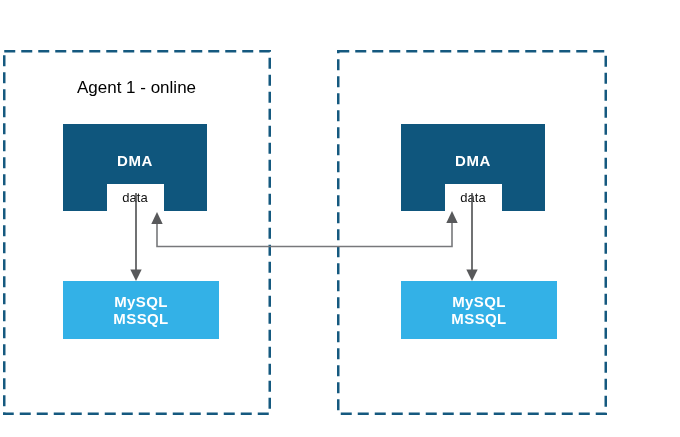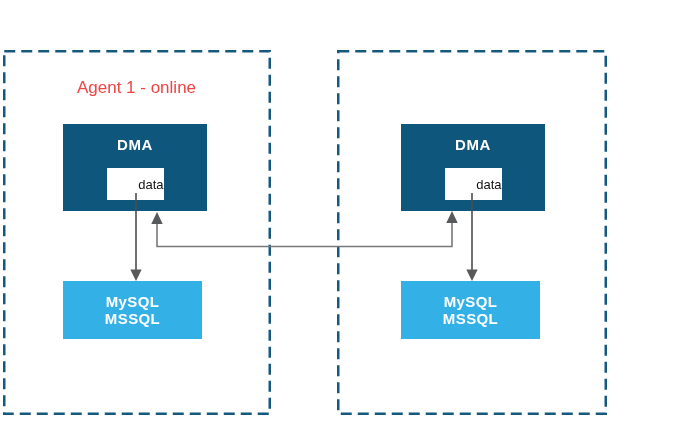--- a/index.html
+++ b/index.html
@@ -39,57 +39,57 @@
   }
   .agent-zone.left  { left: 3px;   width: 267px; }
   .agent-zone.right { left: 337px; width: 269px; }
   .agent-label {
     position: absolute;
     top: 28px;
     left: 0;
     width: 100%;
     text-align: center;
     font-size: 17px;
-    color: #ef4444;
+    color: #000000;
   }
   .dma-box {
     position: absolute;
     top: 74px;
     width: 144px;
     height: 87px;
     background: #0f567d;
     display: flex;
     flex-direction: column;
     align-items: center;
   }
   .agent-zone.left  .dma-box { left: 60px; }
   .agent-zone.right .dma-box { left: 64px; }
   .dma-label {
-    margin-top: 12px;
+    margin-top: 28px;
     font-size: 15px;
     font-weight: bold;
     color: #ffffff;
     letter-spacing: 0.6px;
     line-height: 18px;
   }
   .data-box {
     margin-top: 14px;
     width: 57px;
     height: 32px;
     background: #ffffff;
     display: flex;
     align-items: center;
-    justify-content: flex-end;
+    justify-content: center;
     font-size: 13px;
     color: #111111;
   }
   .db-box {
     position: absolute;
     top: 231px;
-    width: 139px;
+    width: 156px;
     height: 58px;
     background: #33b1e7;
     display: flex;
     flex-direction: column;
     align-items: center;
     justify-content: center;
     font-size: 15px;
     font-weight: bold;
     color: #ffffff;
     line-height: 17px;

